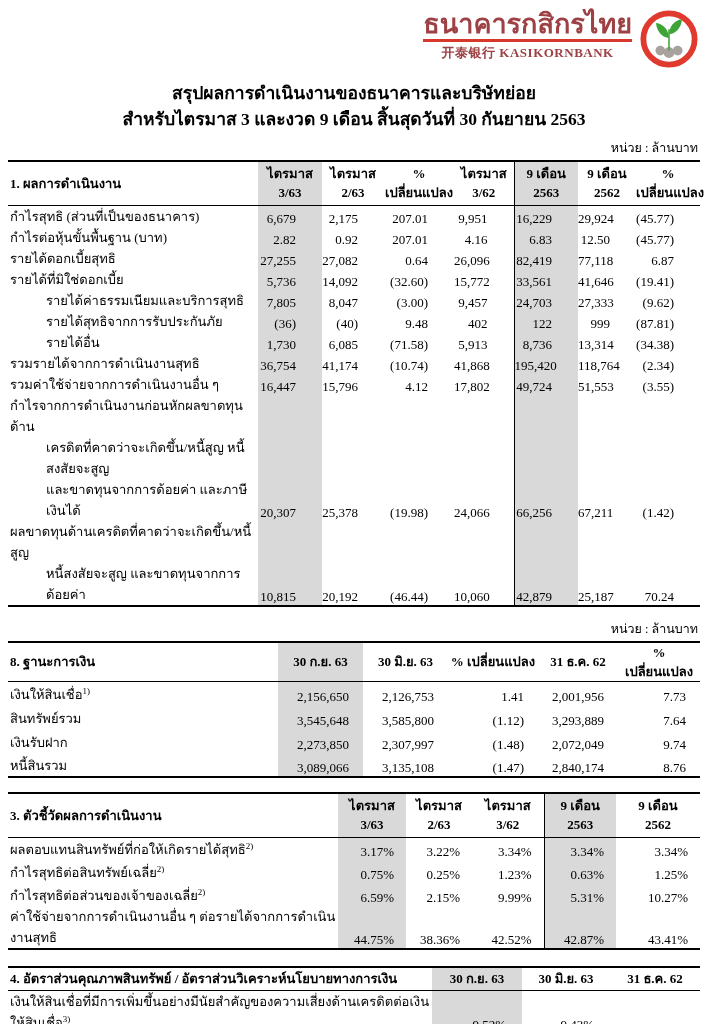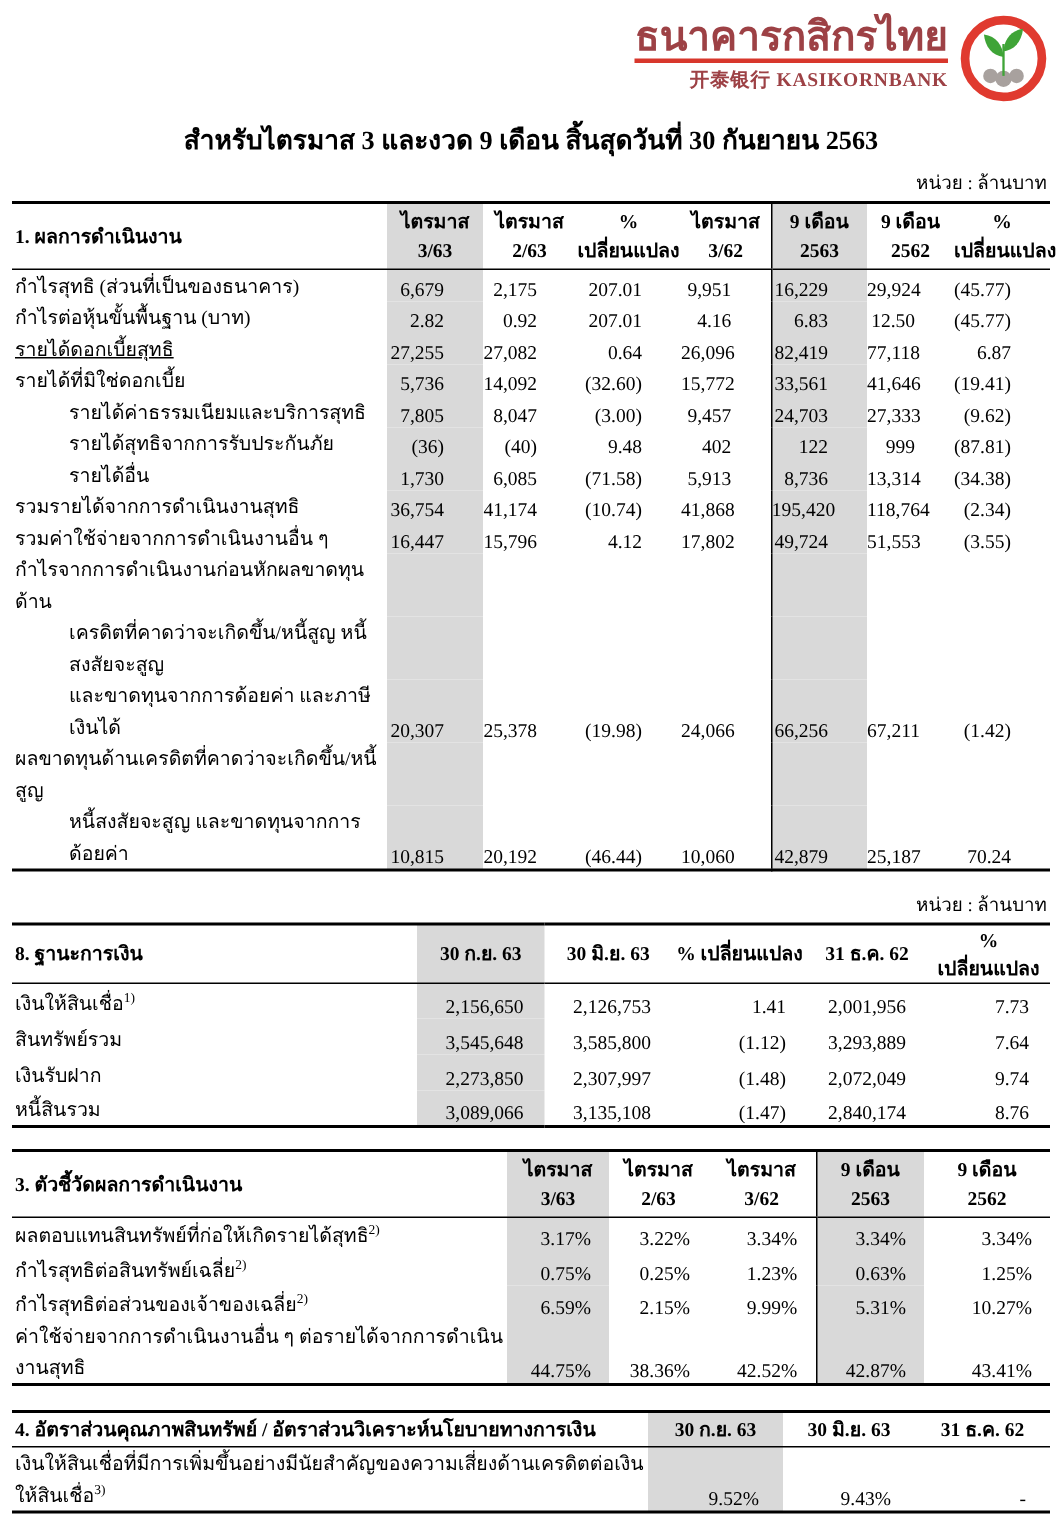--- a/index.html
+++ b/index.html
@@ -5,21 +5,21 @@
   * { margin:0; padding:0; box-sizing:border-box; }
   html,body { width:708px; background:#ffffff; }
   body {
     font-family:"Liberation Serif","DejaVu Serif",serif;
     color:#000; width:708px; height:1024px; overflow:hidden; position:relative;
   }
   .page { padding:6px 8px 0 8px; }
 
   
   .logo-row { display:flex; justify-content:flex-end; align-items:flex-start; padding-right:2px; margin-top:4px; height:62px; }
-  .logo-text { text-align:right; margin-right:8px; }
+  .logo-text { text-align:center; margin-right:8px; }
   .logo-thai { font-size:27px; font-weight:bold; color:#9d4145; line-height:28px; letter-spacing:0; }
   .logo-underline { height:3px; background:#d8372c; margin-top:1px; }
   .logo-sub { font-size:13px; font-weight:bold; color:#9d4145; margin-top:2px; letter-spacing:.5px; }
   .logo-badge { width:58px; height:58px; }
 
   .title-block { text-align:center; margin-top:8px; }
   .title-line { font-size:17.5px; font-weight:bold; line-height:26px; }
 
   .unit-label { text-align:right; font-size:12.5px; padding-right:2px; }
   .unit-1 { margin-top:6px; margin-bottom:2px; }
@@ -68,20 +68,21 @@
       <circle cx="21" cy="42" r="5" fill="#a8a19e"></circle>
       <circle cx="30" cy="44" r="5.6" fill="#a8a19e"></circle>
       <circle cx="39" cy="42" r="5" fill="#a8a19e"></circle>
       <path d="M29.2 42 L29.2 20 L30.8 20 L30.8 42 Z" fill="#3fa437"></path>
       <path d="M30 29 C 22 28 17.5 22 16.5 13.5 C 25 14.5 29.5 21 30 29 Z" fill="#3fa437"></path>
       <path d="M30 25 C 38 24 42.5 18 43.5 9.5 C 35 10.5 30.5 17 30 25 Z" fill="#3fa437"></path>
     </svg>
   </div>
 
   <div class="title-block">
+    <div class="title-line">สรุปผลการดำเนินงานของธนาคารและบริษัทย่อย</div>
     <div class="title-line">สำหรับไตรมาส 3 และงวด 9 เดือน สิ้นสุดวันที่ 30 กันยายน 2563</div>
   </div>
 
   <div class="unit-label unit-1">หน่วย : ล้านบาท</div>
 
   <table id="t1">
       <colgroup>
         <col style="width: 250px;">
         <col style="width: 64px;">
         <col style="width: 62px;">
@@ -118,21 +119,21 @@
           <td class="lbl" style="padding-left: 2px;">กำไรต่อหุ้นขั้นพื้นฐาน (บาท)</td>
           <td class="num shaded">2.82</td>
           <td class="num">0.92</td>
           <td class="num">207.01</td>
           <td class="num">4.16</td>
           <td class="num shaded divider">6.83</td>
           <td class="num">12.50</td>
           <td class="num">(45.77)</td>
         </tr>
         <tr>
-          <td class="lbl" style="padding-left: 2px; text-decoration: underline;">รายได้ดอกเบี้ยสุทธิ</td>
+          <td class="lbl" style="padding-left: 2px;">รายได้ดอกเบี้ยสุทธิ</td>
           <td class="num shaded">27,255</td>
           <td class="num">27,082</td>
           <td class="num">0.64</td>
           <td class="num">26,096</td>
           <td class="num shaded divider">82,419</td>
           <td class="num">77,118</td>
           <td class="num">6.87</td>
         </tr>
         <tr>
           <td class="lbl" style="padding-left: 2px;">รายได้ที่มิใช่ดอกเบี้ย</td>

